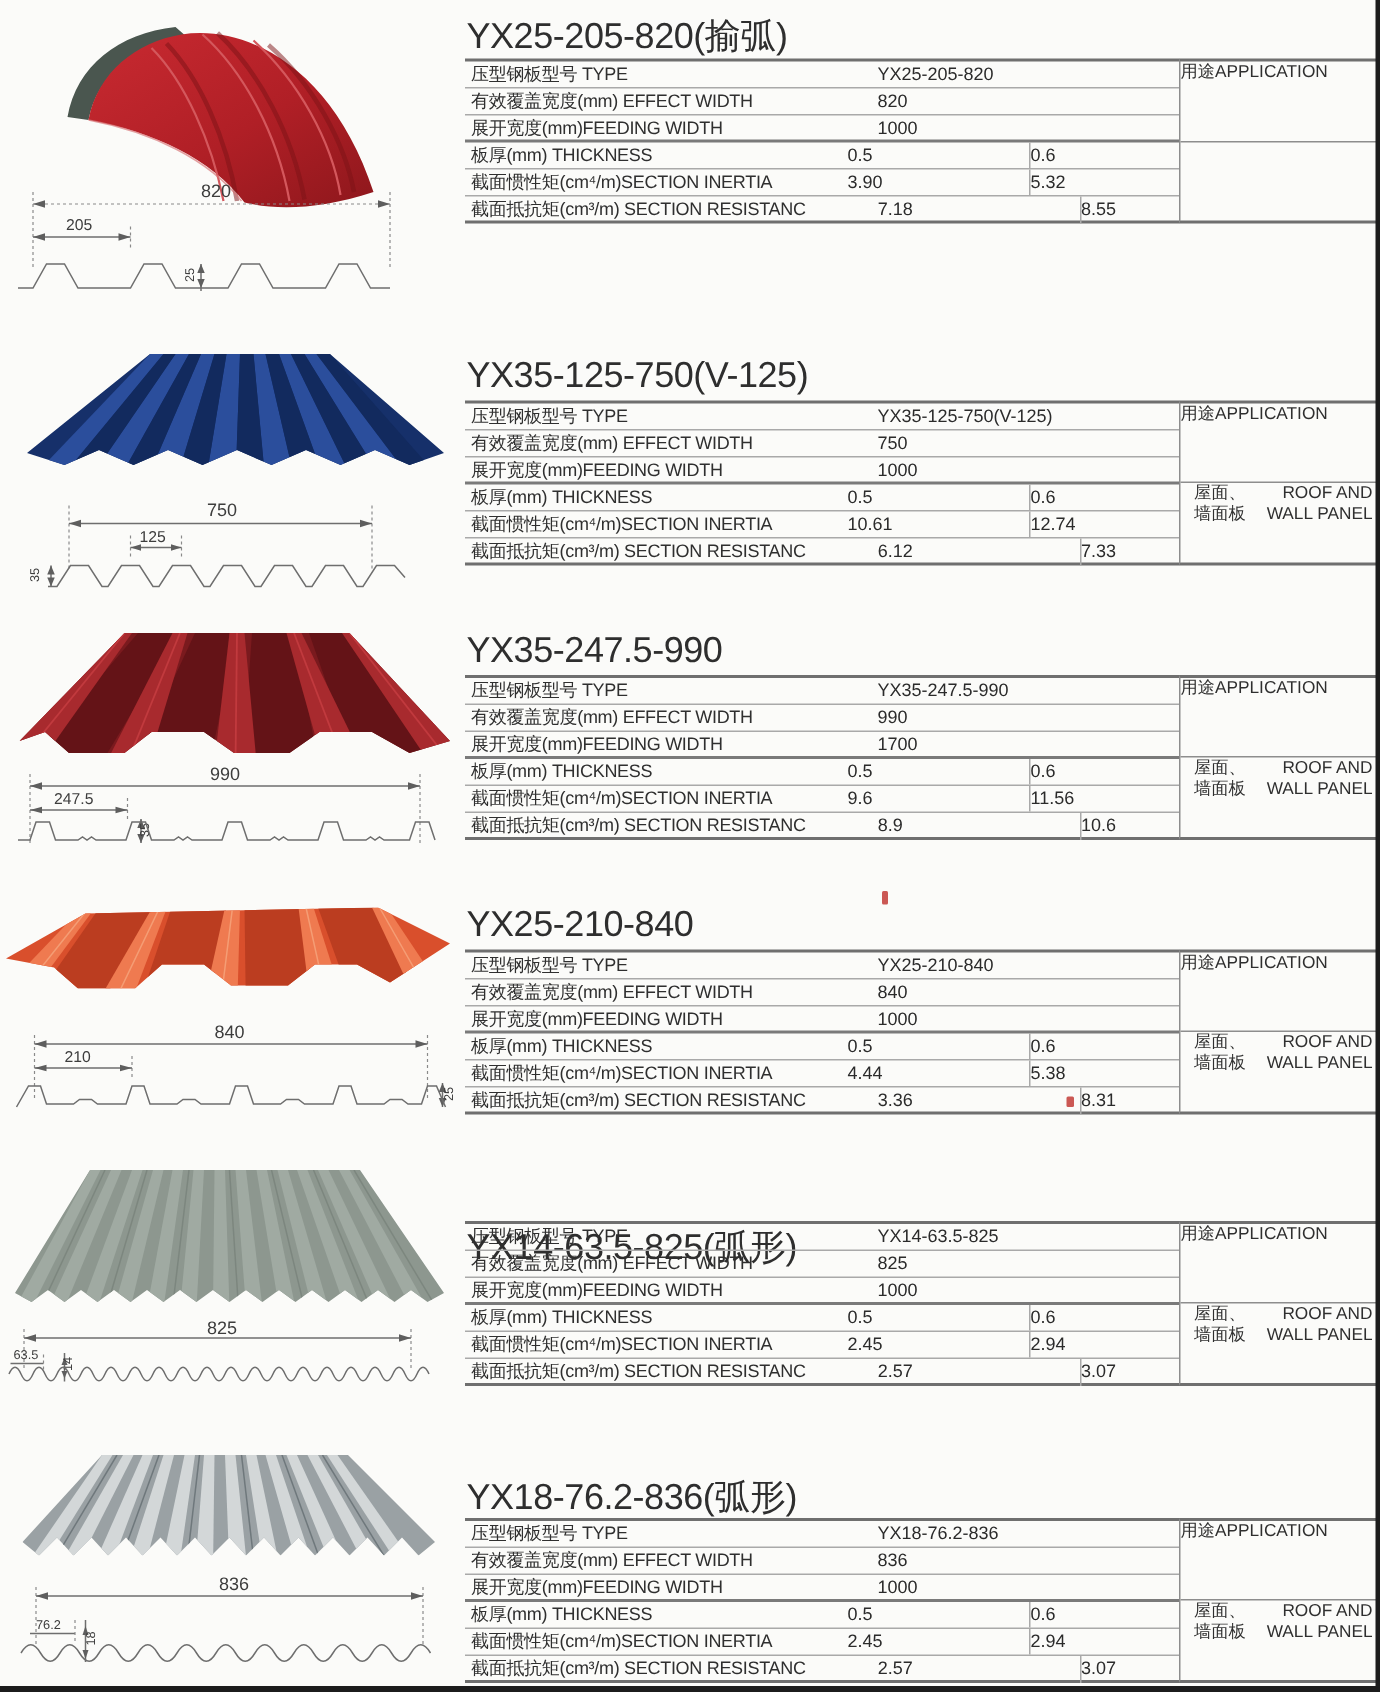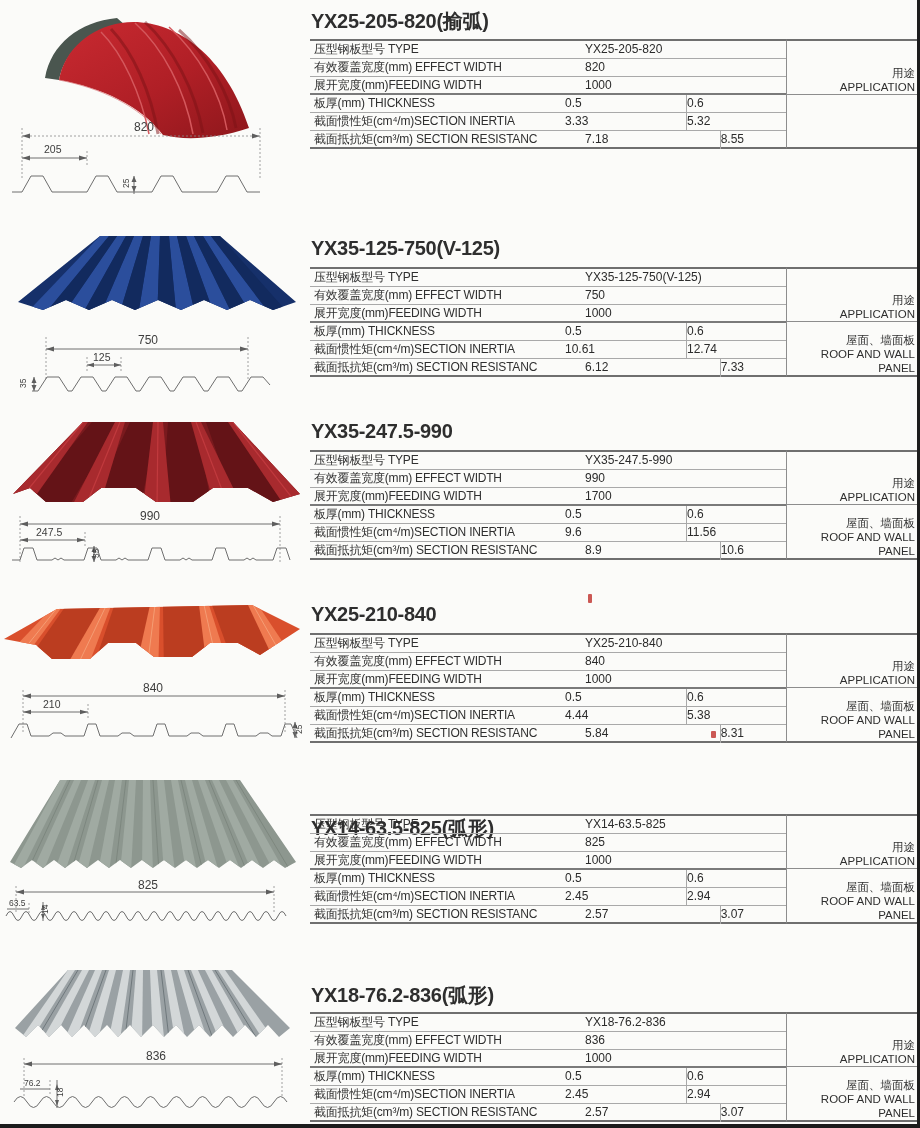--- a/index.html
+++ b/index.html
@@ -6,35 +6,35 @@
   body{
     width:920px;height:1128px;position:relative;overflow:hidden;
     background:#fbfbf9;color:#333;
     font-family:"Liberation Sans","DejaVu Sans",sans-serif;
   }
   .page-edge-right{position:absolute;top:0;right:0;width:3px;height:1128px;background:#1c1c1c;}
   .page-edge-bottom{position:absolute;left:0;bottom:0;width:920px;height:4px;background:#1c1c1c;}
 
   .ptitle{
     position:absolute;left:311px;height:24px;
-    font-size:20px;font-weight:700;letter-spacing:-0.3px;color:#2e2e2e;white-space:nowrap;
+    font-size:24px;font-weight:400;letter-spacing:-0.3px;color:#2e2e2e;white-space:nowrap;
   }
 
   .spec-table{position:absolute;left:310px;width:608px;height:110px;display:flex;}
   .tmain{width:476px;border-top:2px solid #6f6f6f;border-bottom:2px solid #6f6f6f;box-sizing:border-box;}
   .trow{display:flex;height:18px;line-height:16px;border-bottom:1px solid #a9a9a9;box-sizing:border-box;}
   .trow.mid{border-bottom:2px solid #7a7a7a;}
   .trow:last-child{border-bottom:none;gap:48px;}
   .tlbl{flex:1;padding-left:4px;font-size:12px;color:#2f2f2f;white-space:nowrap;letter-spacing:-0.2px;}
   .tval{width:101px;padding-right:6px;font-size:12px;color:#2b2b2b;box-sizing:border-box;}
   .tval.v2{width:100px;border-left:1px solid #a9a9a9;margin-left:20px;}
   .tval.tspan{width:201px;}
   .tapps{width:132px;border-top:2px solid #6f6f6f;border-bottom:2px solid #6f6f6f;
          border-left:1px solid #8d8d8d;box-sizing:border-box;display:flex;flex-direction:column;}
-  .tapp{height:54px;display:flex;flex-direction:column;justify-content:flex-end;
+  .tapp{height:54px;display:flex;flex-direction:row;justify-content:flex-start;
         text-align:right;padding-right:3px;font-size:11.5px;line-height:14px;color:#2f2f2f;box-sizing:border-box;}
   .tapp.first{border-bottom:1px solid #8d8d8d;}
 
   svg{position:absolute;}
   svg text{font-family:"Liberation Sans","DejaVu Sans",sans-serif;}
   .dim{font-size:12px;fill:#3d3d3d;}
   .dims{font-size:10.5px;fill:#3d3d3d;}
   .dimt{font-size:8.5px;fill:#3d3d3d;}
   .pl{stroke:#6e6e6e;stroke-width:1;fill:none;}
   .pld{stroke:#8a8a8a;stroke-width:0.8;fill:none;stroke-dasharray:2,2;}
@@ -102,21 +102,21 @@
         <div class="tlbl">展开宽度(mm)FEEDING WIDTH</div>
         <div class="tval tspan">1000</div>
       </div>
     <div class="trow">
         <div class="tlbl">板厚(mm) THICKNESS</div>
         <div class="tval">0.5</div>
         <div class="tval v2">0.6</div>
       </div>
     <div class="trow">
         <div class="tlbl">截面惯性矩(cm⁴/m)SECTION INERTIA</div>
-        <div class="tval">3.33</div>
+        <div class="tval">3.90</div>
         <div class="tval v2">5.32</div>
       </div>
     <div class="trow">
         <div class="tlbl">截面抵抗矩(cm³/m) SECTION RESISTANC</div>
         <div class="tval">7.18</div>
         <div class="tval v2">8.55</div>
       </div>
   </div>
   <div class="tapps">
     <div class="tapp first">
@@ -369,21 +369,21 @@
         <div class="tval">0.5</div>
         <div class="tval v2">0.6</div>
       </div>
     <div class="trow">
         <div class="tlbl">截面惯性矩(cm⁴/m)SECTION INERTIA</div>
         <div class="tval">4.44</div>
         <div class="tval v2">5.38</div>
       </div>
     <div class="trow">
         <div class="tlbl">截面抵抗矩(cm³/m) SECTION RESISTANC</div>
-        <div class="tval">5.84</div>
+        <div class="tval">3.36</div>
         <div class="tval v2">8.31</div>
       </div>
   </div>
   <div class="tapps">
     <div class="tapp first">
         <div>用途</div>
         <div>APPLICATION</div>
       </div>
     <div class="tapp">
         <div>屋面、墙面板</div>

